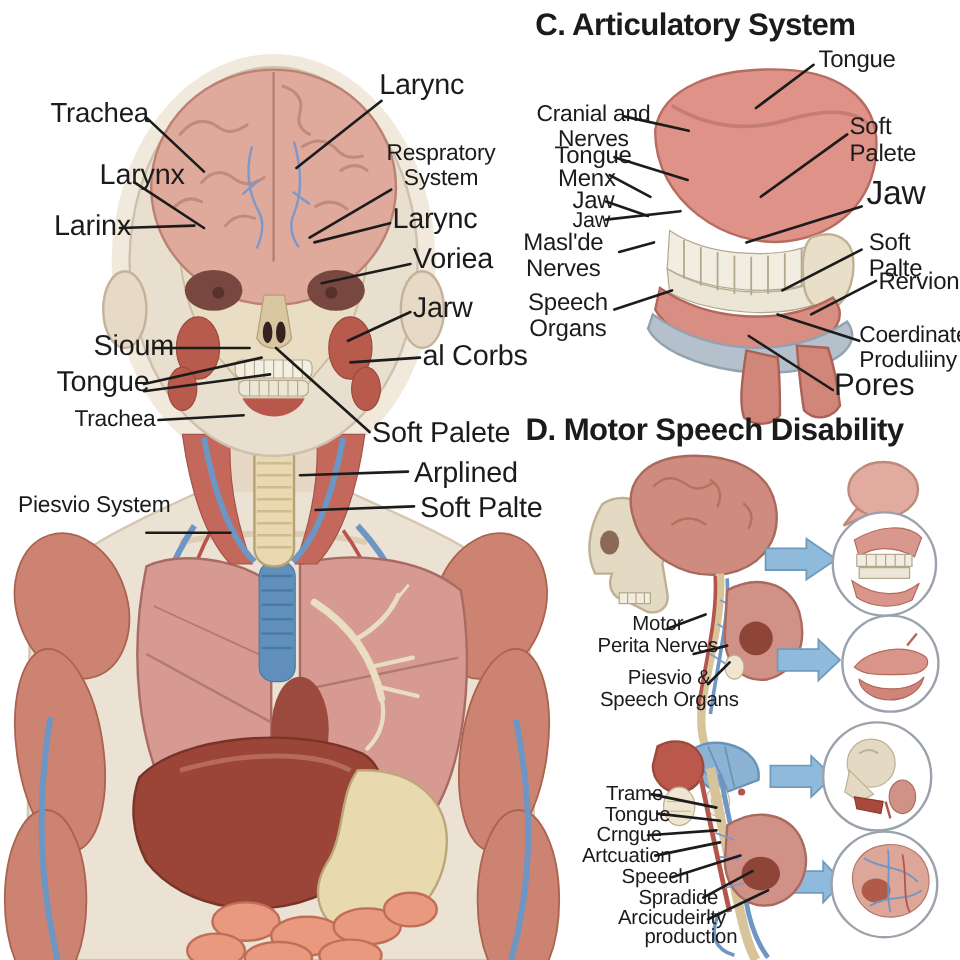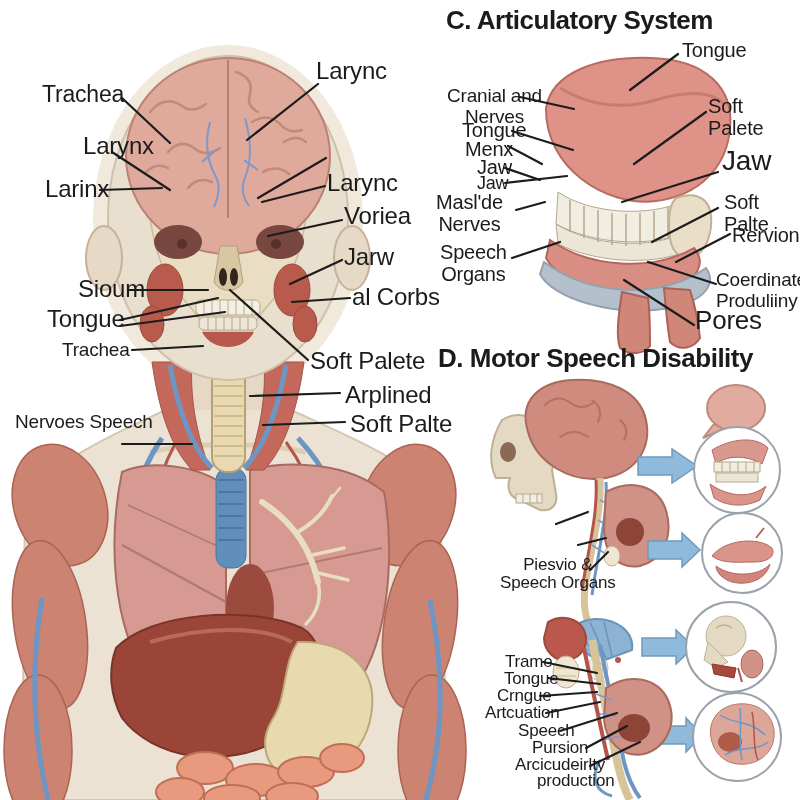--- a/index.html
+++ b/index.html
@@ -363,56 +363,60 @@
     <line x1="590" y1="766" x2="640" y2="742"></line>
   </g>
 </svg>
 
   <div class="label title" style="left:446px;top:6px;font-size:26px;">C. Articulatory System</div>
   <div class="label title" style="left:438px;top:344px;font-size:26px;">D. Motor Speech Disability</div>
 
   <div class="label" style="left:42px;top:82px;font-size:23px;">Trachea</div>
   <div class="label" style="left:316px;top:58px;font-size:24px;">Larync</div>
   <div class="label" style="left:47px;top:133px;font-size:24px;margin-left:36px;">Larynx</div>
+  <div class="label center" style="left:322px;top:118px;font-size:19px;">Respratory
+System</div>
   <div class="label" style="left:45px;top:176px;font-size:24px;">Larinx</div>
   <div class="label" style="left:327px;top:170px;font-size:24px;">Larync</div>
   <div class="label" style="left:344px;top:203px;font-size:24px;">Voriea</div>
   <div class="label" style="left:344px;top:244px;font-size:24px;">Jarw</div>
   <div class="label" style="left:352px;top:284px;font-size:24px;">al Corbs</div>
   <div class="label" style="left:78px;top:276px;font-size:24px;">Sioum</div>
   <div class="label" style="left:47px;top:306px;font-size:24px;">Tongue</div>
   <div class="label" style="left:62px;top:340px;font-size:19px;">Trachea</div>
   <div class="label" style="left:310px;top:348px;font-size:24px;">Soft Palete</div>
   <div class="label" style="left:345px;top:382px;font-size:24px;">Arplined</div>
   <div class="label" style="left:350px;top:411px;font-size:24px;">Soft Palte</div>
-  <div class="label" style="left:15px;top:412px;font-size:19px;">Nervoes Speech</div>
+  <div class="label" style="left:15px;top:412px;font-size:19px;">Piesvio System</div>
 
   <div class="label" style="left:682px;top:40px;font-size:20px;">Tongue</div>
   <div class="label center" style="left:447px;top:86px;font-size:19px;">Cranial and
 Nerves</div>
   <div class="label" style="left:708px;top:96px;font-size:20px;">Soft Palete</div>
   <div class="label" style="left:462px;top:120px;font-size:20px;">Tongue</div>
   <div class="label" style="left:465px;top:139px;font-size:20px;">Menx</div>
   <div class="label" style="left:477px;top:157px;font-size:20px;">Jaw</div>
   <div class="label" style="left:477px;top:174px;font-size:18px;">Jaw</div>
   <div class="label" style="left:722px;top:146px;font-size:28px;">Jaw</div>
   <div class="label center" style="left:436px;top:192px;font-size:20px;">Masl'de
 Nerves</div>
   <div class="label" style="left:724px;top:192px;font-size:20px;">Soft Palte</div>
   <div class="label" style="left:732px;top:225px;font-size:20px;">Rervion</div>
   <div class="label center" style="left:440px;top:242px;font-size:20px;">Speech
 Organs</div>
   <div class="label" style="left:716px;top:270px;font-size:19px;">Coerdinated
 Produliiny</div>
   <div class="label" style="left:695px;top:306px;font-size:26px;">Pores</div>
 
+  <div class="label center" style="left:498px;top:511px;font-size:17px;">Motor
+Perita Nerves</div>
   <div class="label center" style="left:500px;top:556px;font-size:17px;">Piesvio &amp;
 Speech Organs</div>
   <div class="label" style="left:505px;top:653px;font-size:17px;">Trame</div>
   <div class="label" style="left:504px;top:670px;font-size:17px;">Tongue</div>
   <div class="label" style="left:497px;top:687px;font-size:17px;">Crngue</div>
   <div class="label" style="left:485px;top:704px;font-size:17px;">Artcuation</div>
   <div class="label" style="left:518px;top:722px;font-size:17px;">Speech</div>
-  <div class="label" style="left:532px;top:739px;font-size:17px;">Pursion</div>
+  <div class="label" style="left:532px;top:739px;font-size:17px;">Spradide</div>
   <div class="label" style="left:515px;top:756px;font-size:17px;">Arcicudeirlty</div>
   <div class="label" style="left:537px;top:772px;font-size:17px;">production</div>
 
 </div>
 
 </body></html>

